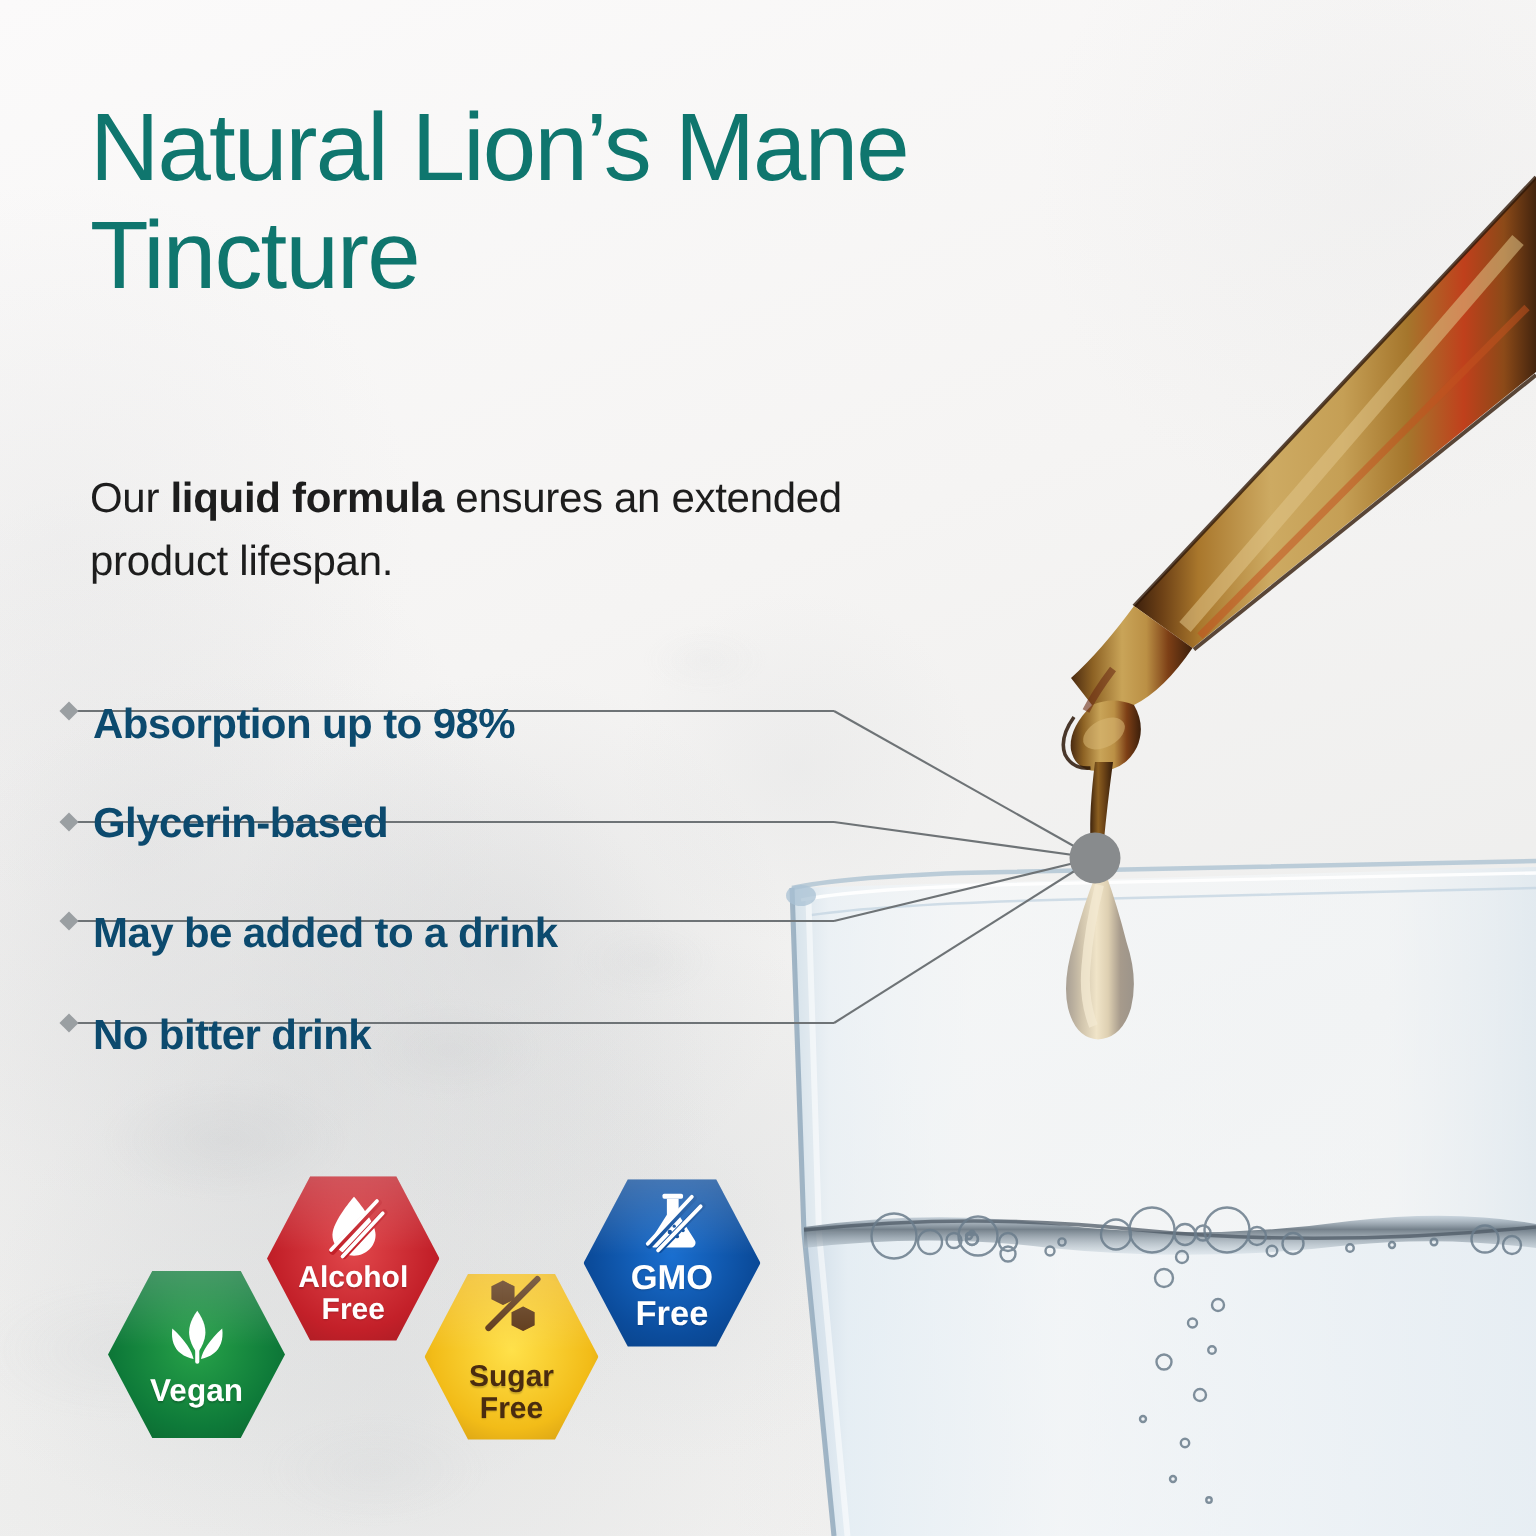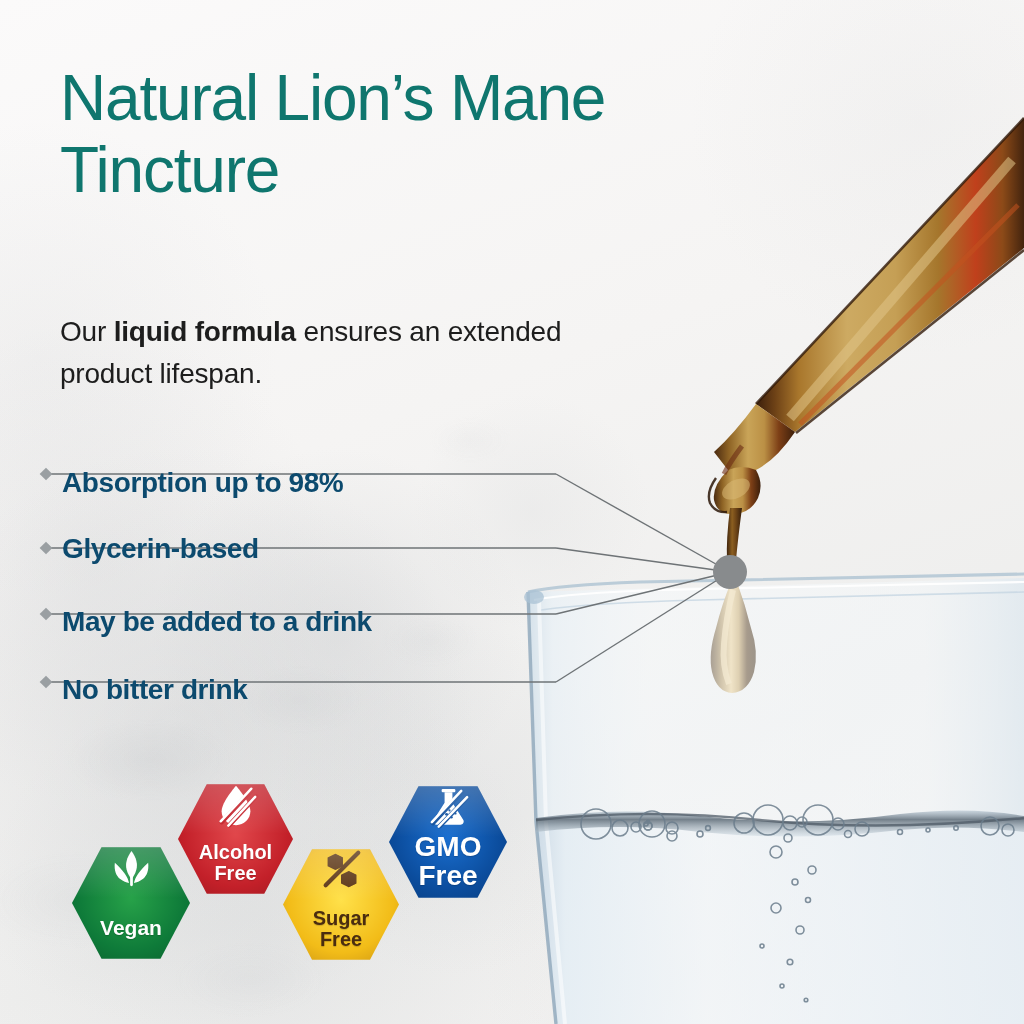--- a/index.html
+++ b/index.html
@@ -65,21 +65,21 @@
     letter-spacing:-.4px; white-space:nowrap;
   }
 
   
   svg.layer { position:absolute; inset:0; width:1024px; height:1024px; }
 
   
   .badge {
     position:absolute;
     display:flex; flex-direction:column;
-    align-items:center; justify-content:space-between;
+    align-items:center; justify-content:flex-end;
     text-align:center;
     clip-path: polygon(25% 2%, 75% 2%, 100% 50%, 75% 98%, 25% 98%, 0% 50%);
   }
   .badge .lbl {
     font-weight:700; line-height:1.02;
     text-shadow:0 1px 1px rgba(0,0,0,.18);
     white-space:pre-line;
   }
   .badge .gl {
     position:absolute; left:0; top:0; right:0; height:46%;
@@ -340,18 +340,18 @@
     <g stroke="#0b4c9c" stroke-width="4.6" stroke-linecap="round">
       <line x1="8" y1="40" x2="38" y2="8"></line>
       <line x1="15" y1="43" x2="44" y2="13"></line>
     </g>
     <g stroke="#ffffff" stroke-width="2.6" stroke-linecap="round">
       <line x1="7" y1="39" x2="37" y2="7"></line>
       <line x1="14" y1="43.5" x2="43" y2="13.5"></line>
     </g>
           </svg>
         </div>
-        <div class="lbl" style="font-size: 28px; color: rgb(255, 255, 255); margin-bottom: 13px;">GMO
+        <div class="lbl" style="font-size: 23px; color: rgb(255, 255, 255); margin-bottom: 13px;">GMO
 Free</div>
       </div>
     </div>
 
 </div>
 
 </body></html>

